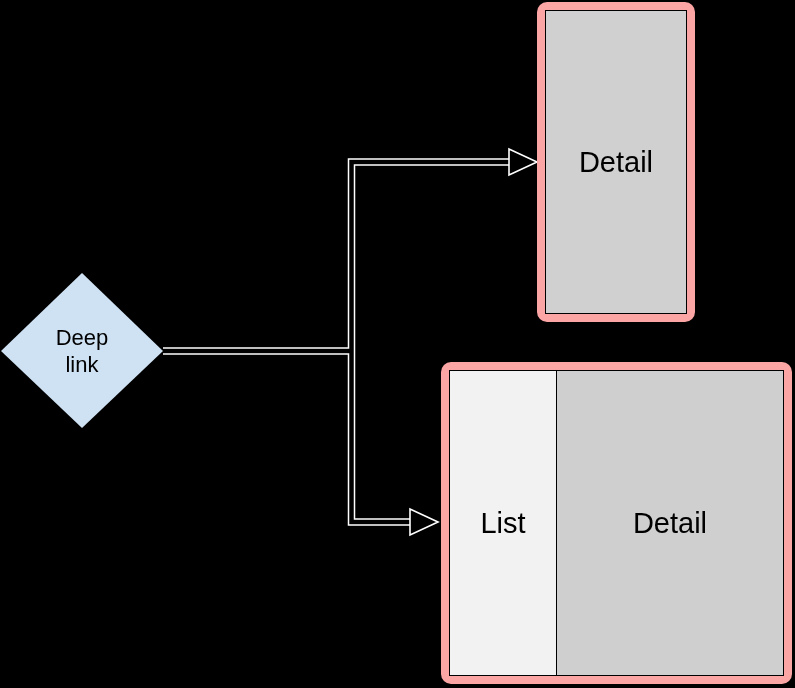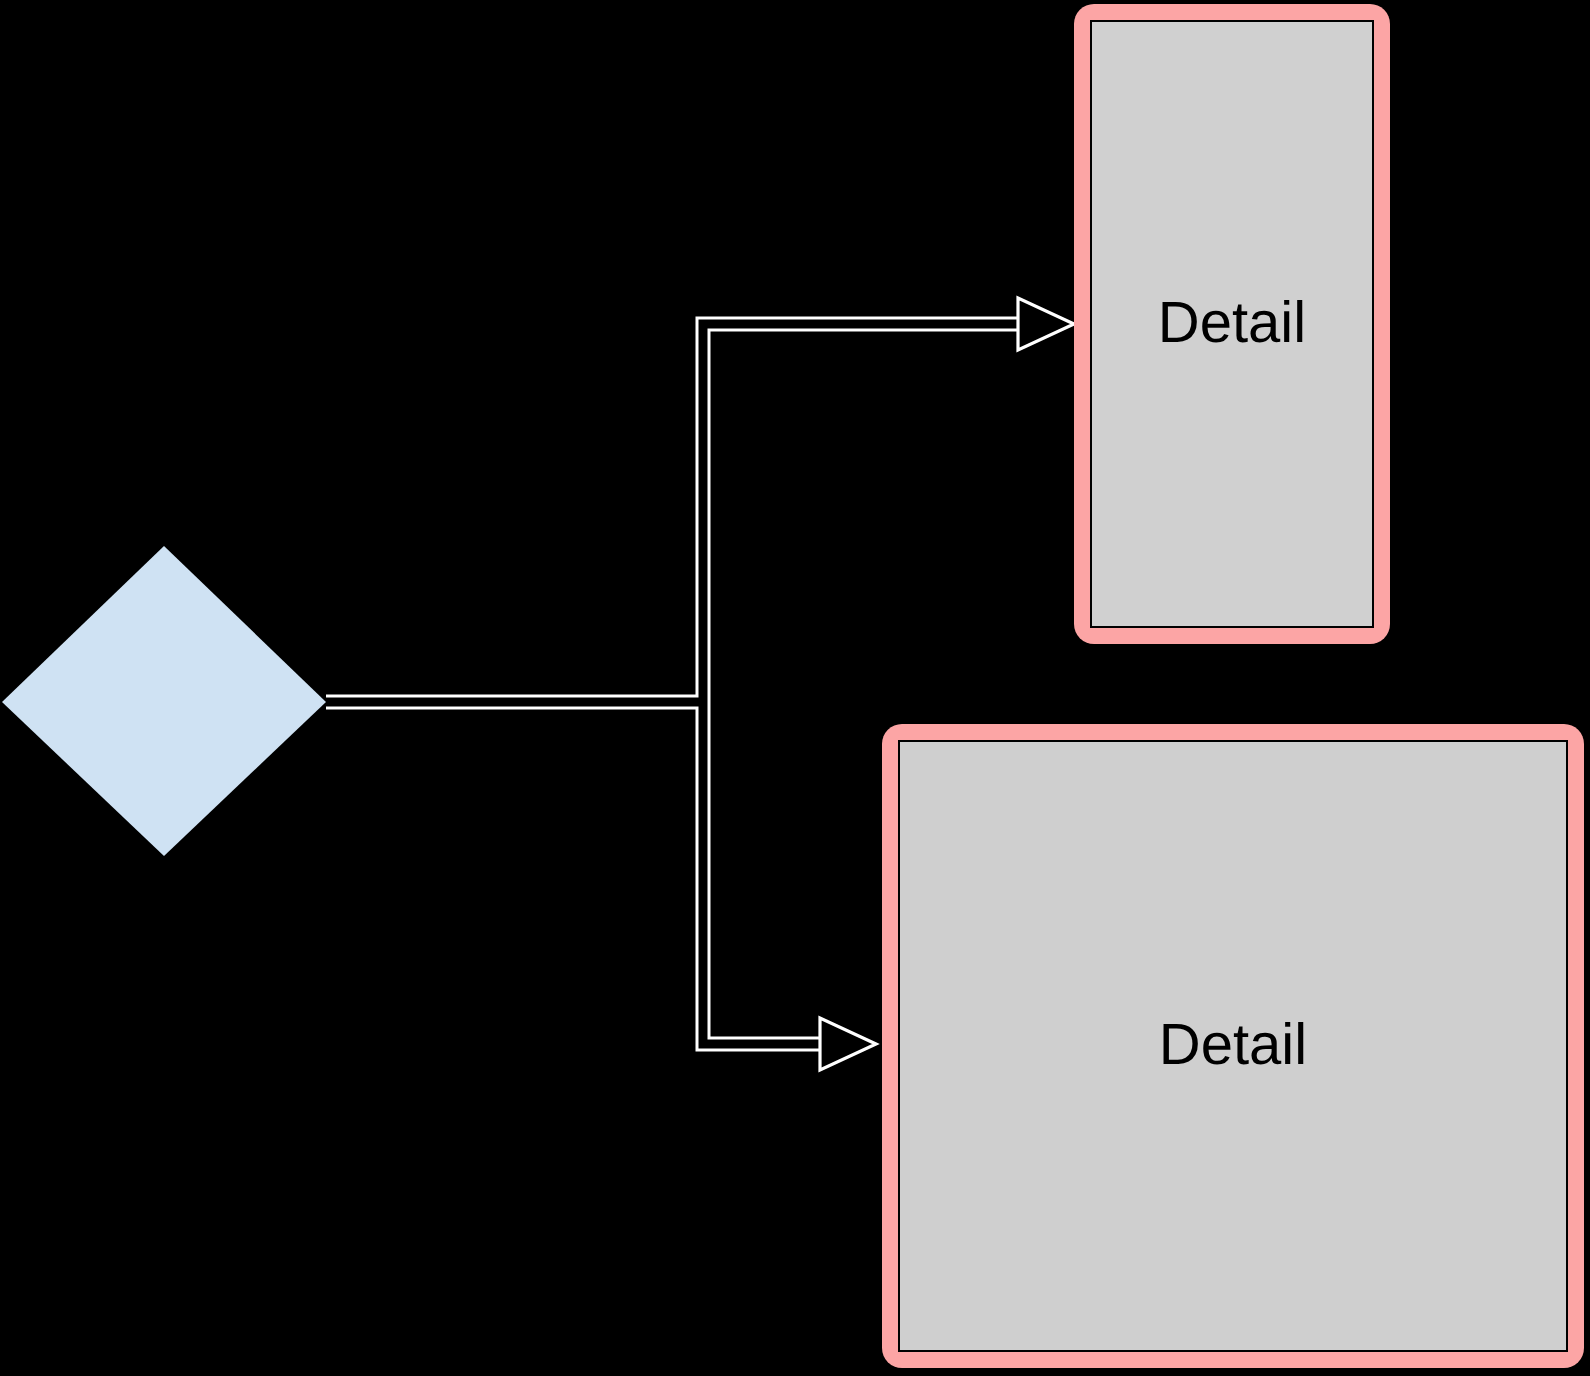--- a/index.html
+++ b/index.html
@@ -110,28 +110,35 @@
     </g>
     <g stroke="#000000" stroke-width="4.5" fill="none" stroke-linejoin="miter">
       <path d="M163 351 H353"></path>
       <path d="M512 162 H351.5 V522 H413"></path>
     </g>
 
     <polygon points="537,162 509,149 509,175" fill="#000000" stroke="#ffffff" stroke-width="1.6"></polygon>
     <polygon points="438,522 410,509 410,535" fill="#000000" stroke="#ffffff" stroke-width="1.6"></polygon>
   </svg>
 
+  <div class="diamond-label">
+    <span>Deep</span>
+    <span>link</span>
+  </div>
 
   <div class="frame frame-detail">
     <div class="panel panel-single">
       <span class="screen-label">Detail</span>
     </div>
   </div>
 
   <div class="frame frame-listdetail">
     <div class="panel">
+      <div class="pane pane-list">
+        <span class="screen-label">List</span>
+      </div>
       <div class="pane pane-detail">
         <span class="screen-label">Detail</span>
       </div>
     </div>
   </div>
 
 </div>
 
 </body></html>

